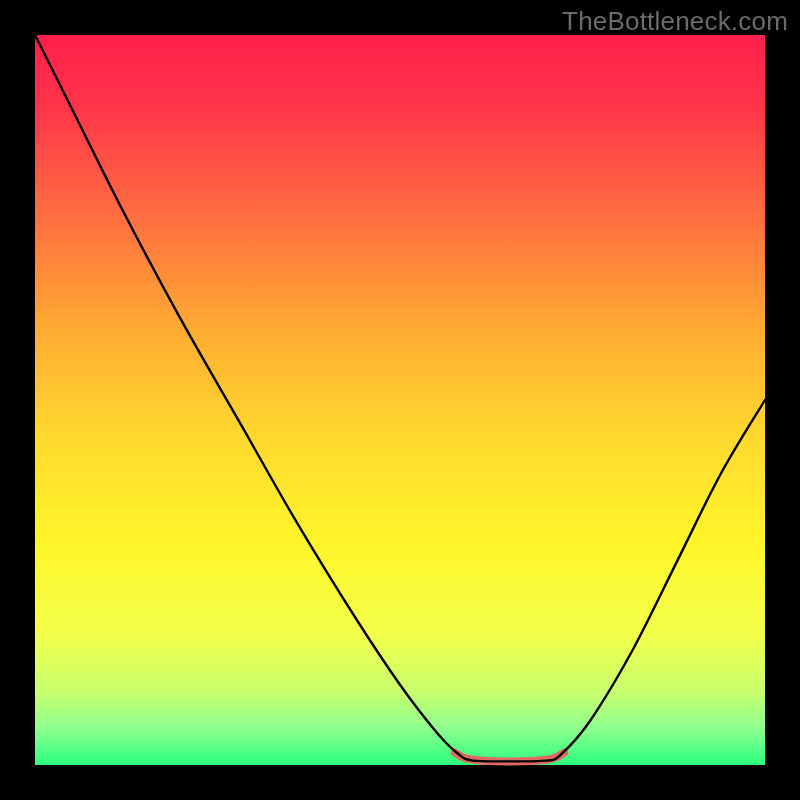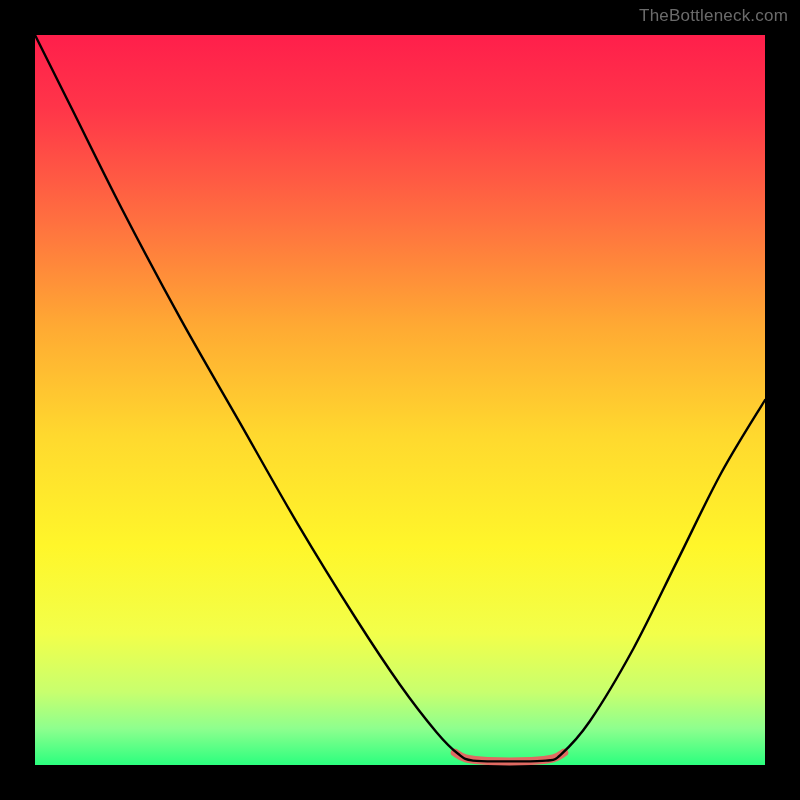--- a/index.html
+++ b/index.html
@@ -15,21 +15,21 @@
     position: relative;
     width: 800px;
     height: 800px;
     background: #000;
   }
   .watermark {
     position: absolute;
     top: 6px;
     right: 12px;
     color: #6b6b6b;
-    font-size: 17px;
+    font-size: 26px;
     font-weight: 500;
     letter-spacing: 0.2px;
     z-index: 5;
   }
   svg {
     position: absolute;
     top: 0;
     left: 0;
   }
 </style>

